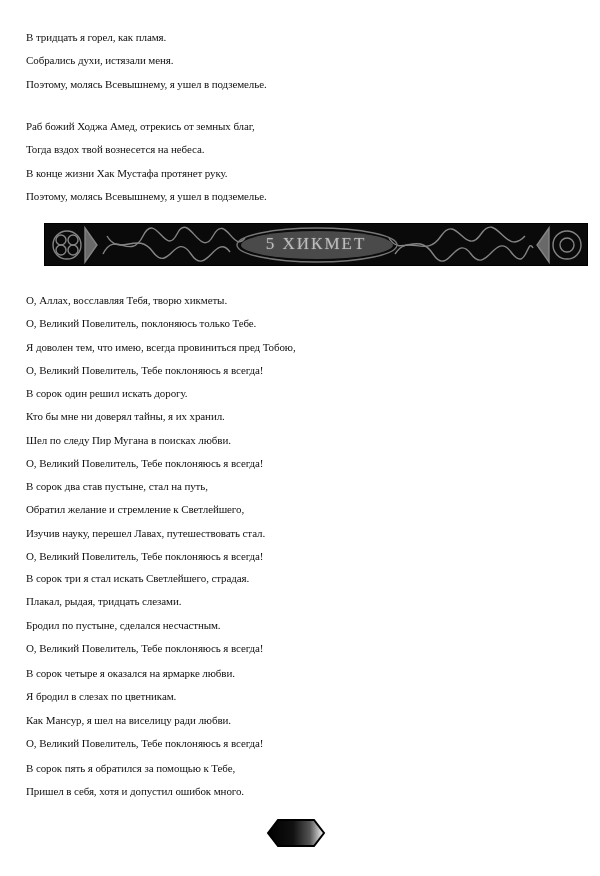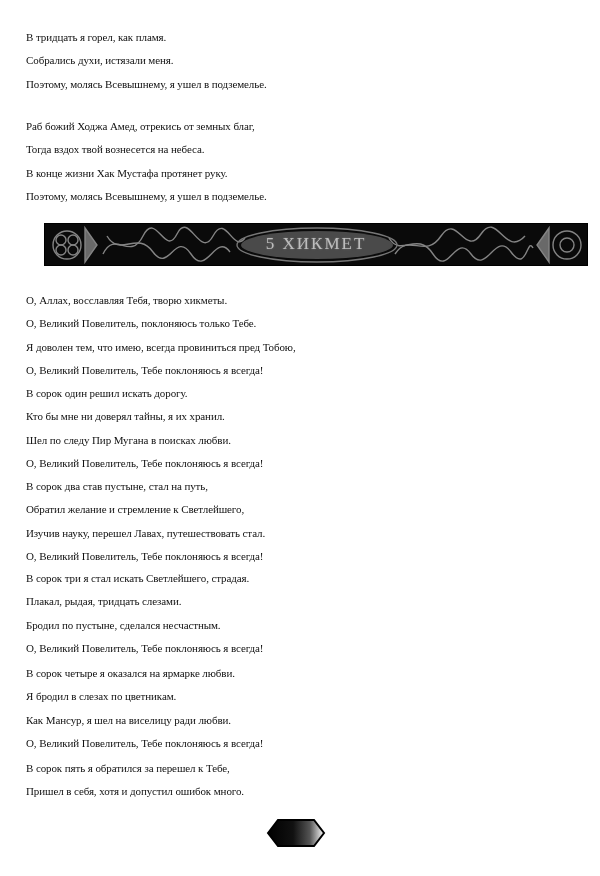--- a/index.html
+++ b/index.html
@@ -93,21 +93,21 @@
 </div>
 
 <div class="stanza" style="top:662px">
   <div class="line">В сорок четыре я оказался на ярмарке любви.</div>
   <div class="line">Я бродил в слезах по цветникам.</div>
   <div class="line">Как Мансур, я шел на виселицу ради любви.</div>
   <div class="line">О, Великий Повелитель, Тебе поклоняюсь я всегда!</div>
 </div>
 
 <div class="stanza" style="top:757px">
-  <div class="line">В сорок пять я обратился за перешел к Тебе,</div>
+  <div class="line">В сорок пять я обратился за помощью к Тебе,</div>
   <div class="line">Пришел в себя, хотя и допустил ошибок много.</div>
 </div>
 
 <div class="page-ornament">
   <svg width="60" height="32" viewBox="0 0 60 32">
     <defs>
       <linearGradient id="hexg" x1="0" x2="1" y1="0" y2="0">
         <stop offset="0" stop-color="#000"></stop>
         <stop offset="0.45" stop-color="#111"></stop>
         <stop offset="0.75" stop-color="#555"></stop>

